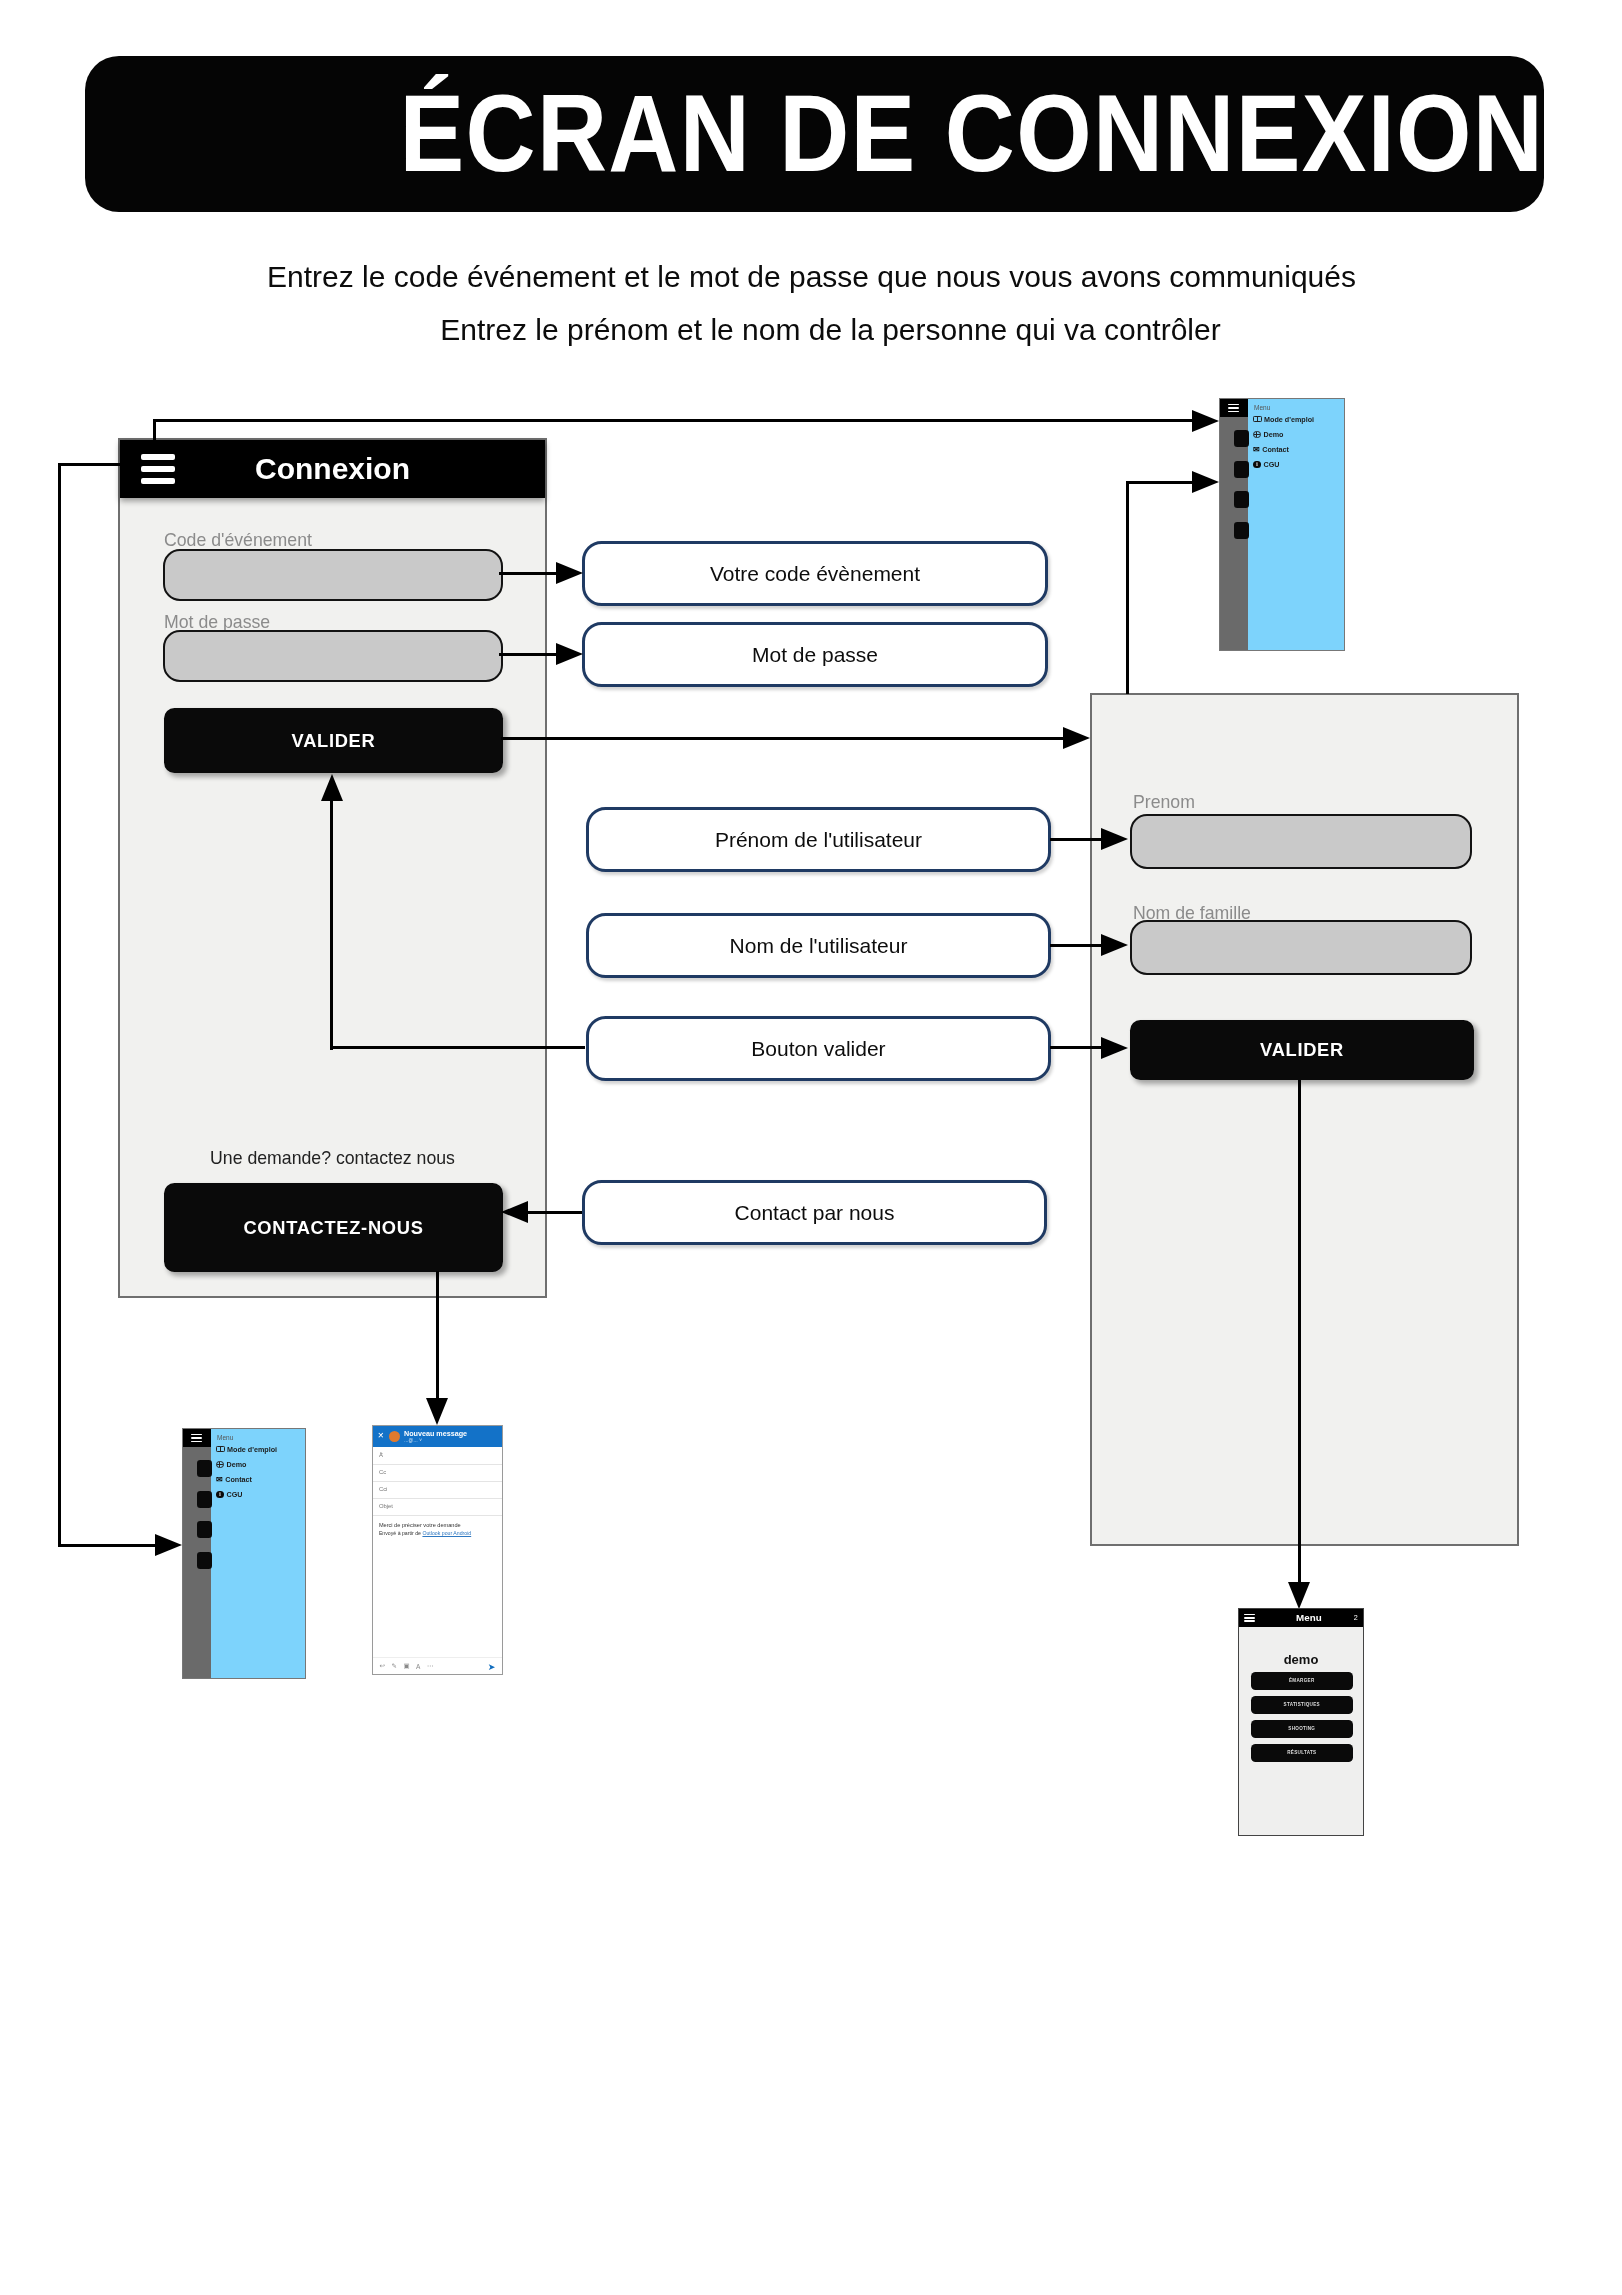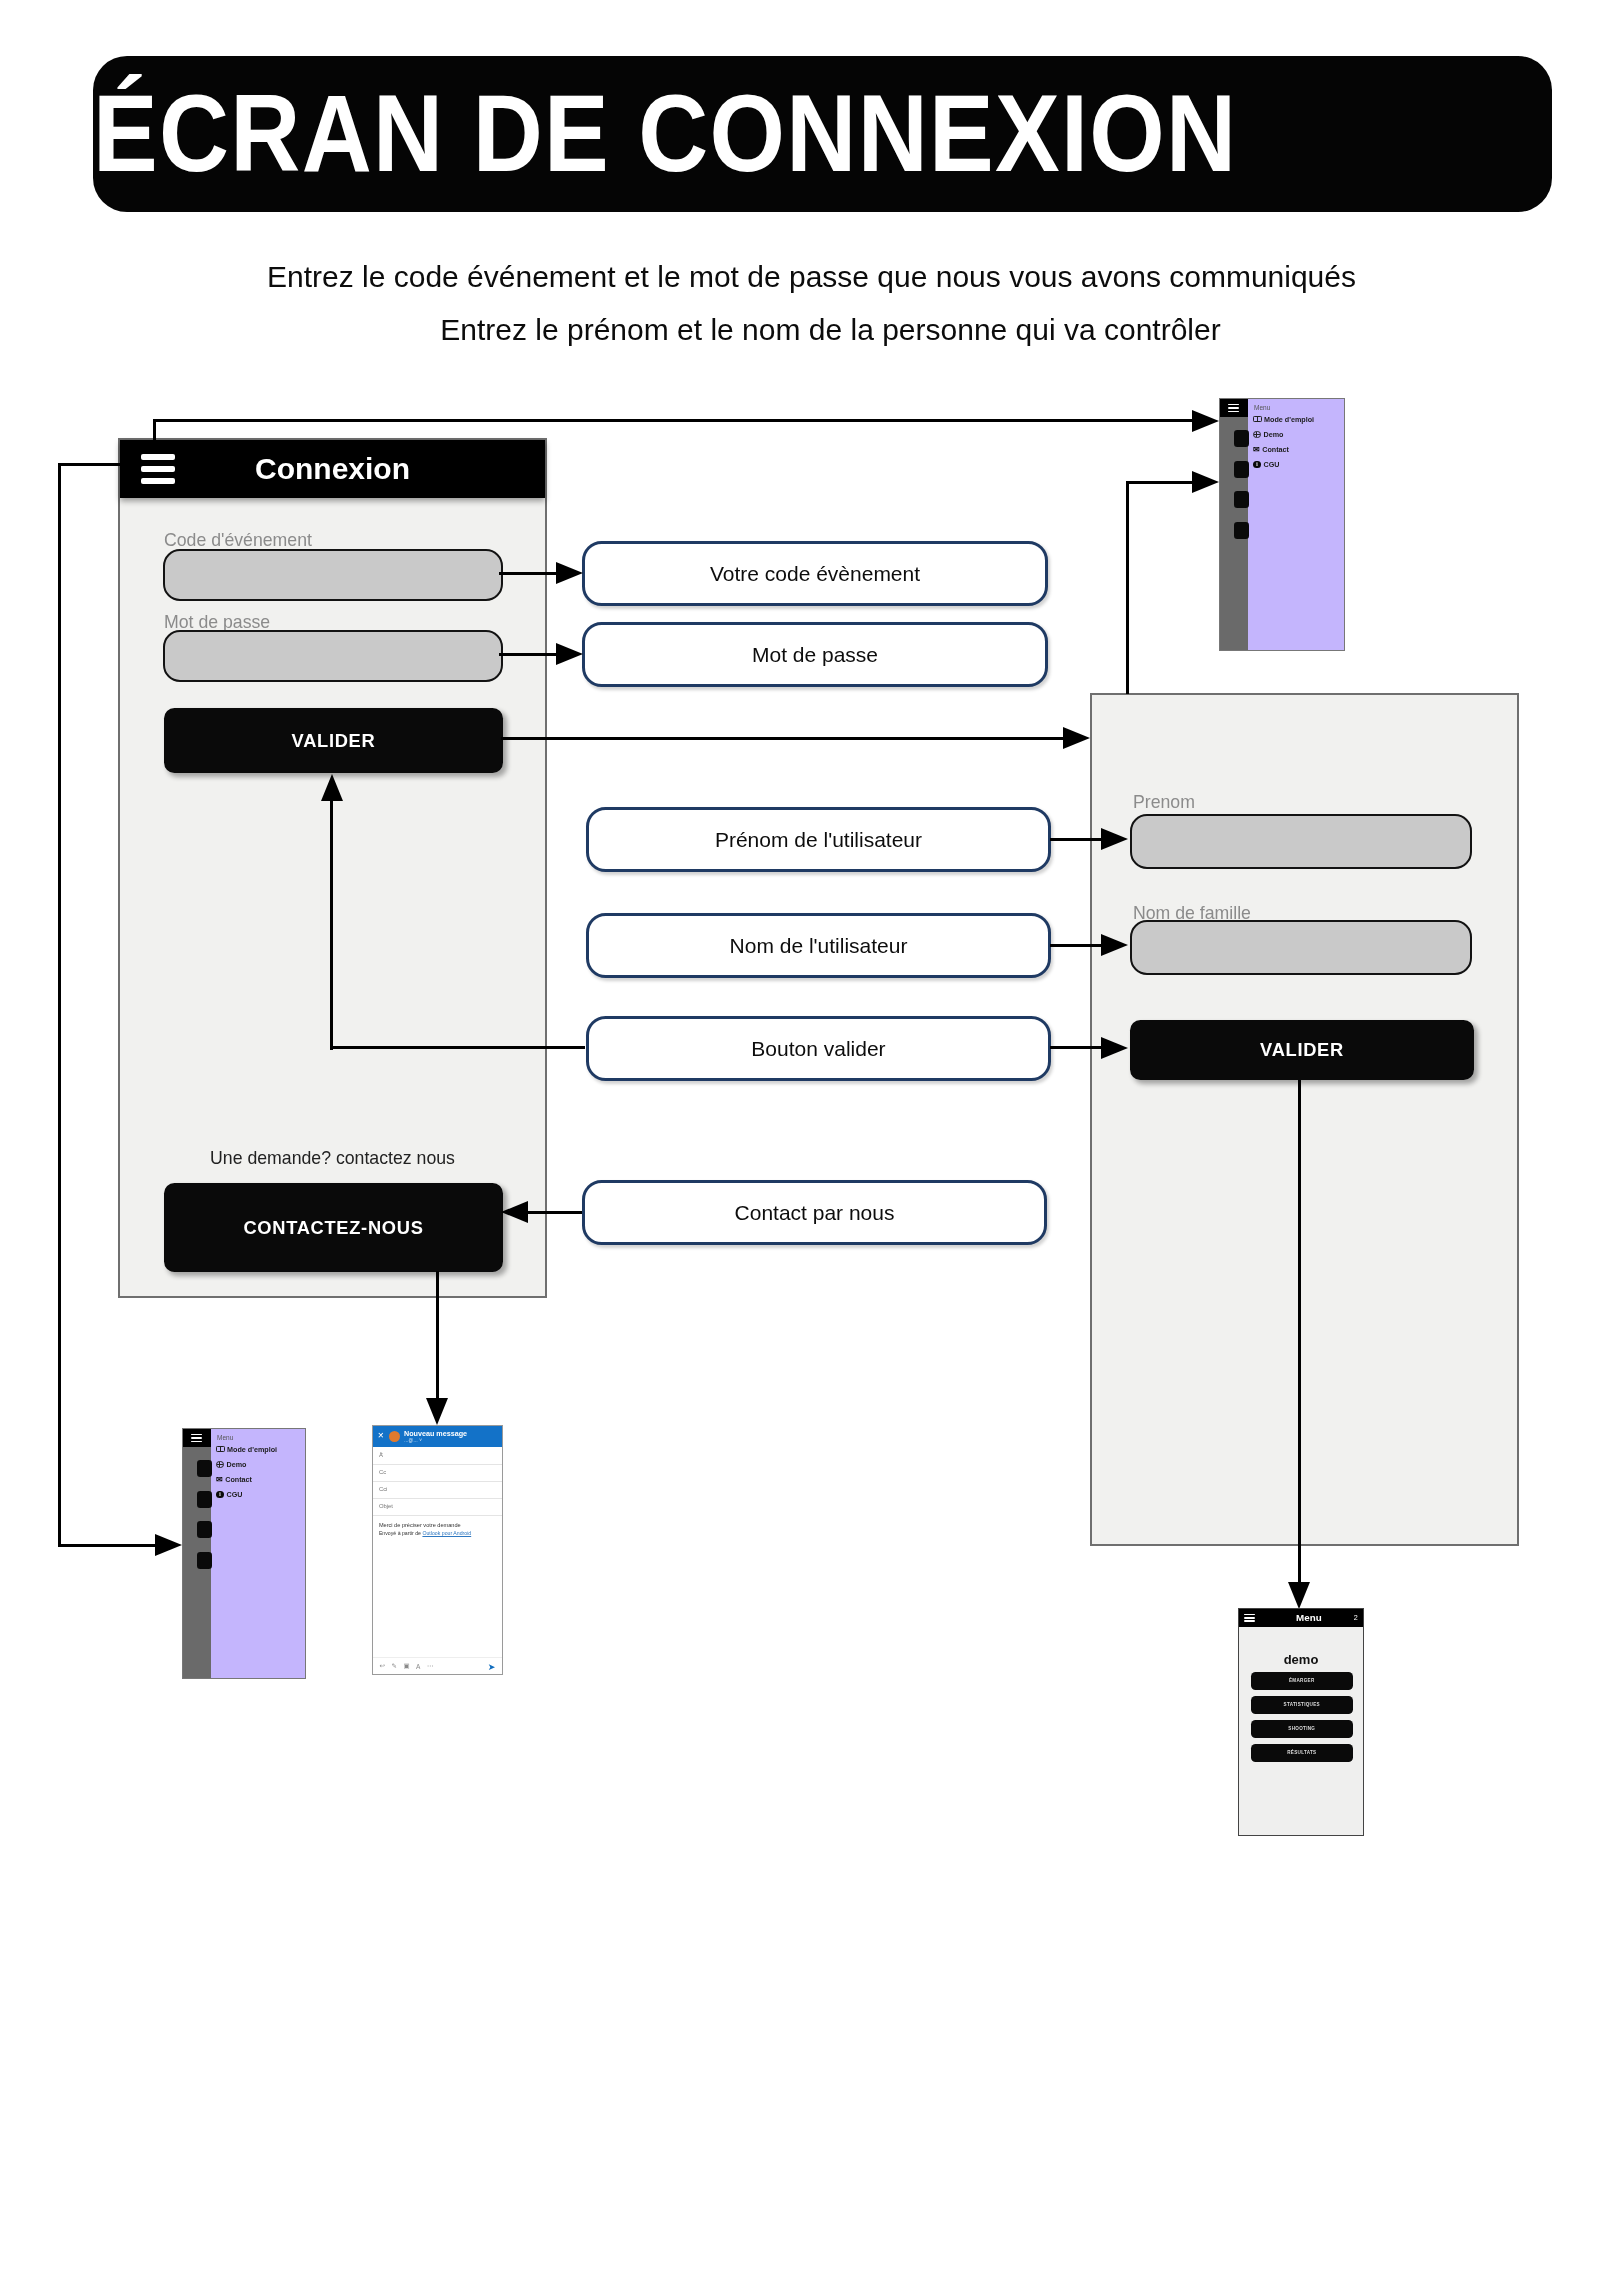--- a/index.html
+++ b/index.html
@@ -1,21 +1,21 @@
 <!DOCTYPE html>
 <html style="font-size:10.5px"><head>
 <meta charset="utf-8">
 <style>
   html,body{margin:0;padding:0;background:#fff;}
   .page{position:relative;width:1623px;height:2295px;background:#ffffff;
         font-family:"Liberation Sans",sans-serif;overflow:hidden;}
 
   
   .banner{position:absolute;left:85px;top:56px;width:1459px;height:156px;background:#050505;
-          border-radius:34px;display:flex;align-items:center;justify-content:flex-start;margin-left:8px;}
+          border-radius:34px;display:flex;align-items:center;justify-content:flex-end;}
   .banner span{color:#fff;font-weight:900;font-size:97px;letter-spacing:1.3px;transform:scaleY(1.12);white-space:nowrap;}
 
   .subtitle{position:absolute;left:0;width:1623px;text-align:center;font-size:30px;color:#0c0c0c;}
   .sub1{top:260px;} .sub2{top:313px;margin-left:19px;}
 
   
   .phone{position:absolute;background:#f1f1ef;border:2px solid #6f6f6f;box-sizing:border-box;}
   .phone-header{position:absolute;top:0;left:0;right:0;background:#000;display:flex;align-items:center;
                 box-shadow:0 3.3px 5.9px rgba(0,0,0,.38);}
   .phone-title{flex:1;text-align:center;color:#fff;font-weight:bold;font-size:30px;}
@@ -36,21 +36,21 @@
 
   
   .line{position:absolute;background:#000;}
   .arr{position:absolute;width:0;height:0;}
   .arr-r{border-top:11px solid transparent;border-bottom:11px solid transparent;border-left:27.5px solid #000;}
   .arr-l{border-top:11px solid transparent;border-bottom:11px solid transparent;border-right:27.5px solid #000;}
   .arr-u{border-left:11px solid transparent;border-right:11px solid transparent;border-bottom:27.5px solid #000;}
   .arr-d{border-left:11px solid transparent;border-right:11px solid transparent;border-top:27.5px solid #000;}
 
   
-  .drawer{position:absolute;background:#c4b5fd;border:1.3px solid #777;box-sizing:border-box;overflow:hidden;}
+  .drawer{position:absolute;background:#7dd3fc;border:1.3px solid #777;box-sizing:border-box;overflow:hidden;}
   .drawer .scrim{position:absolute;left:0;top:0;bottom:0;width:27.5px;background:#6a6a6a;}
   .drawer .scrim-head{position:absolute;left:0;top:0;width:27.5px;height:17.7px;background:#000;
                       display:flex;align-items:center;justify-content:center;}
   .drawer .scrim-head .hamb i{background:#fff;}
   .drawer .sq{position:absolute;left:13.7px;width:15px;height:17px;background:#0a0a0a;border-radius:3.3px;}
   .drawer .panel-title{position:absolute;left:34px;top:4.6px;font-size:6.5px;color:#555;}
   .drawer .item{position:absolute;left:33px;display:flex;align-items:center;gap:2.6px;font-size:7.2px;color:#1c1c1c;font-weight:bold;}
   .ic{display:inline-flex;align-items:center;justify-content:center;}
   .ic-book{width:8.5px;height:6.5px;border:1px solid #222;border-radius:1.3px;box-sizing:border-box;
            background:linear-gradient(#222,#222) center/1px 100% no-repeat;}

